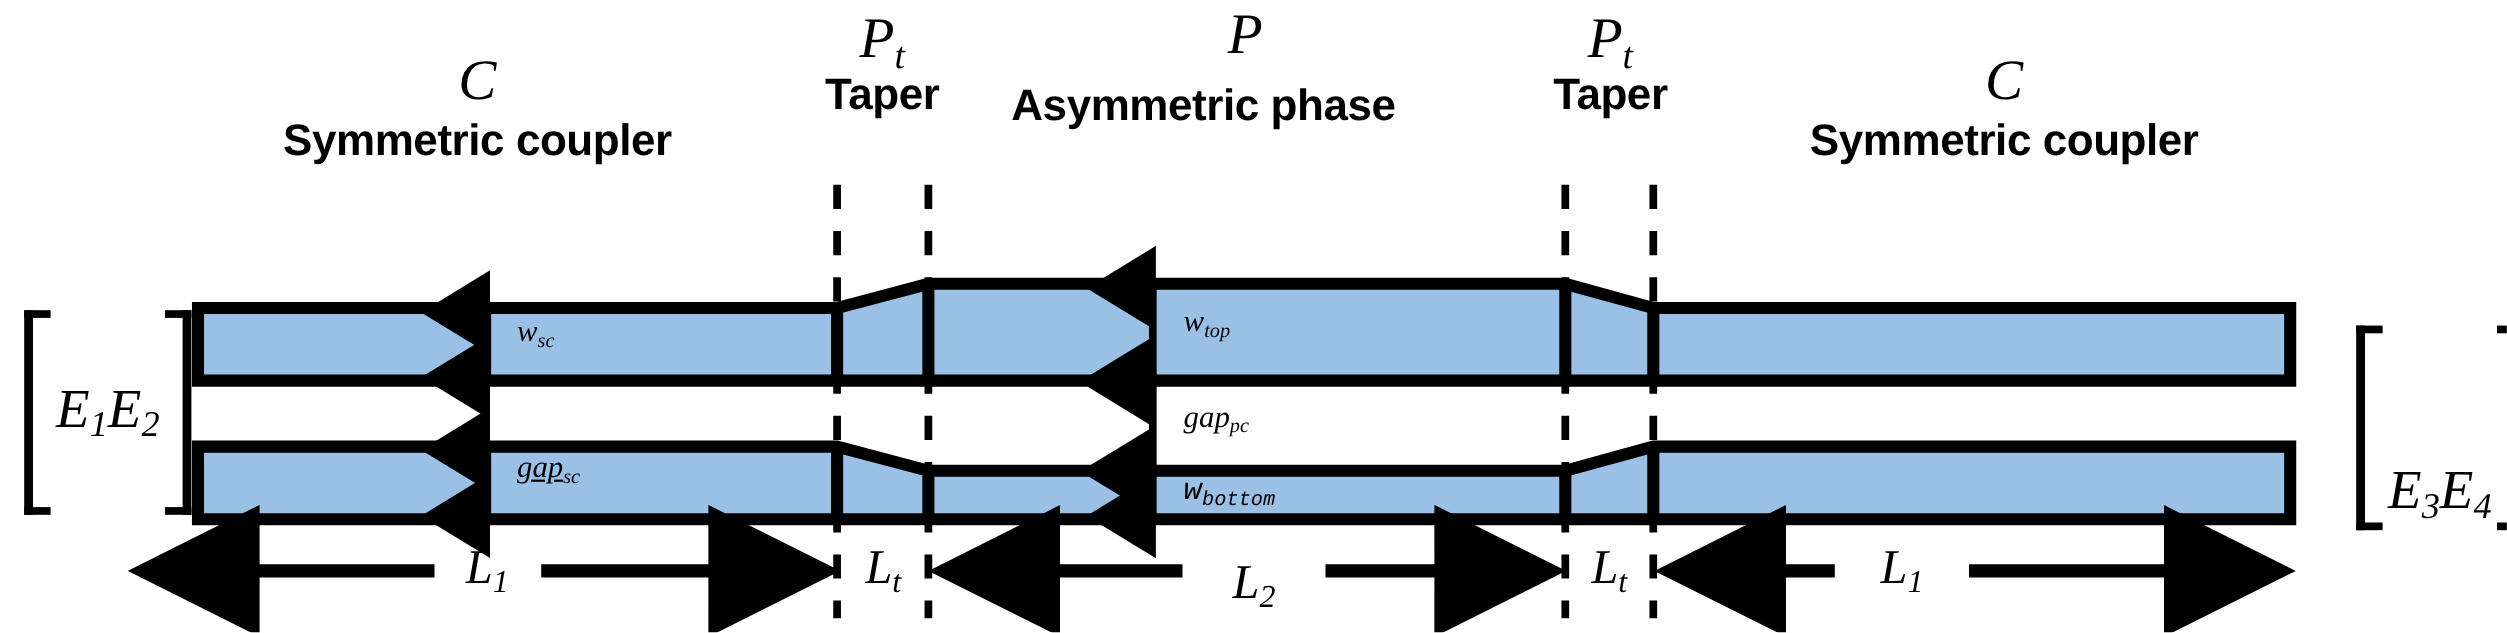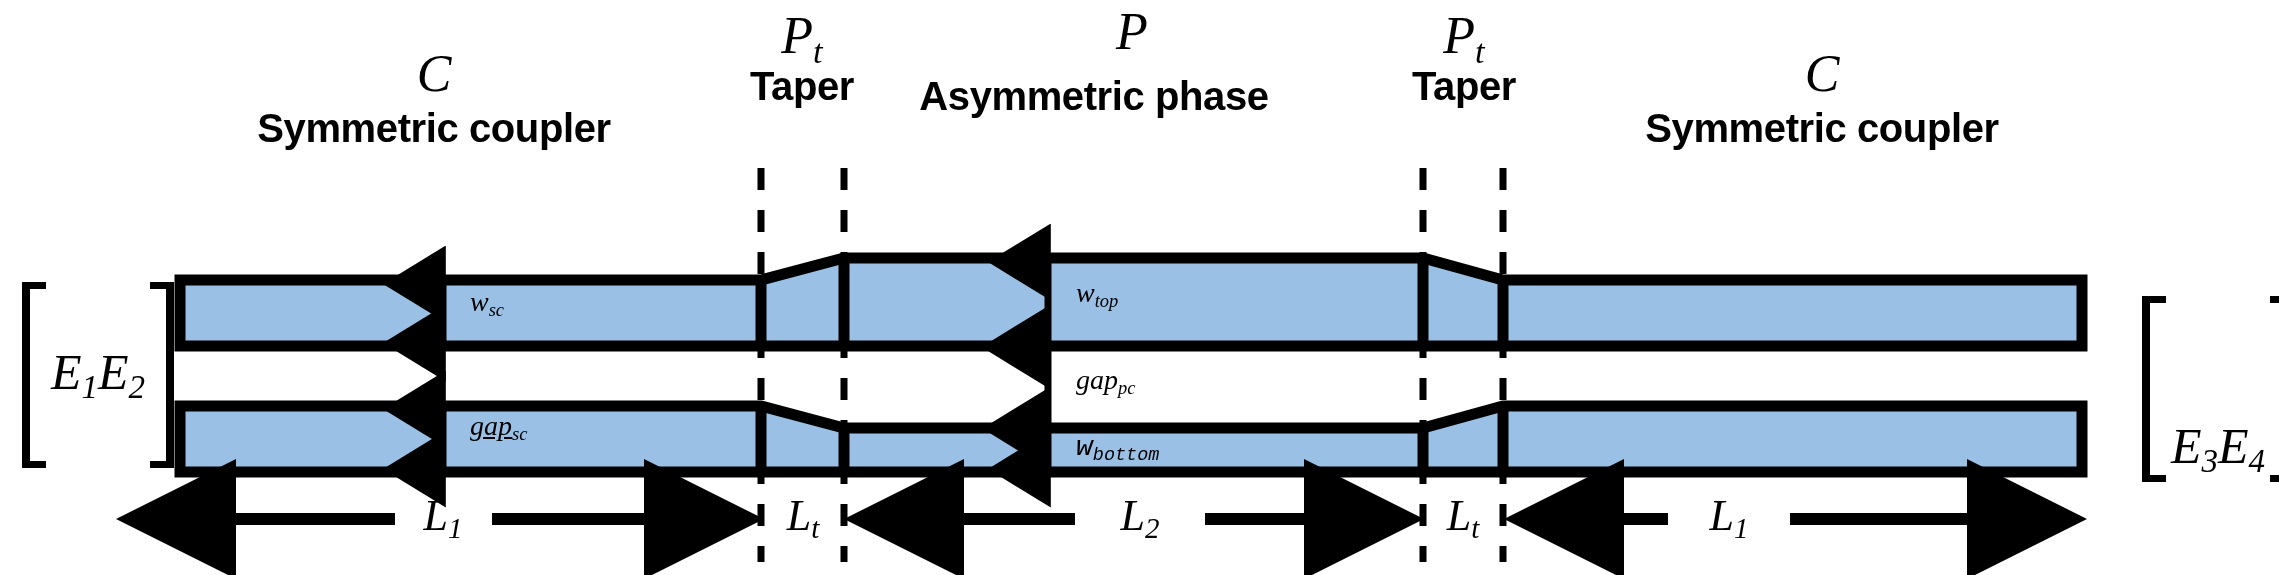--- a/index.html
+++ b/index.html
@@ -214,19 +214,19 @@
   <div class="lbl math math-inner" style="left:1076px; top:279px;text-align:right;"><span>w</span><span class="sub">top</span></div>
 
   <div class="lbl math math-inner" style="left:1076px; top:366px;text-align:center;"><span>gap</span><span class="sub">pc</span></div>
 
   <div class="lbl math math-inner" style="left:1076px; top:434px;font-family:Liberation Mono, monospace;"><span>w</span><span class="sub">bottom</span></div>
 
   <div class="lbl math math-mid center-x" style="left:443px; top:494px;"><span>L</span><span class="sub">1</span></div>
 
   <div class="lbl math math-mid center-x" style="left:803px; top:494px;"><span>L</span><span class="sub">t</span></div>
 
-  <div class="lbl math math-mid center-x" style="left:1140px; top:494px;"><span>L</span><span class="sub">2</span></div>
+  <div class="lbl math math-mid center-x" style="left:1140px; top:508px;"><span>L</span><span class="sub">2</span></div>
 
   <div class="lbl math math-mid center-x" style="left:1463px; top:494px;"><span>L</span><span class="sub">t</span></div>
 
   <div class="lbl math math-mid center-x" style="left:1729px; top:494px;"><span>L</span><span class="sub">1</span></div>
 
 </div>
 
 </body></html>

